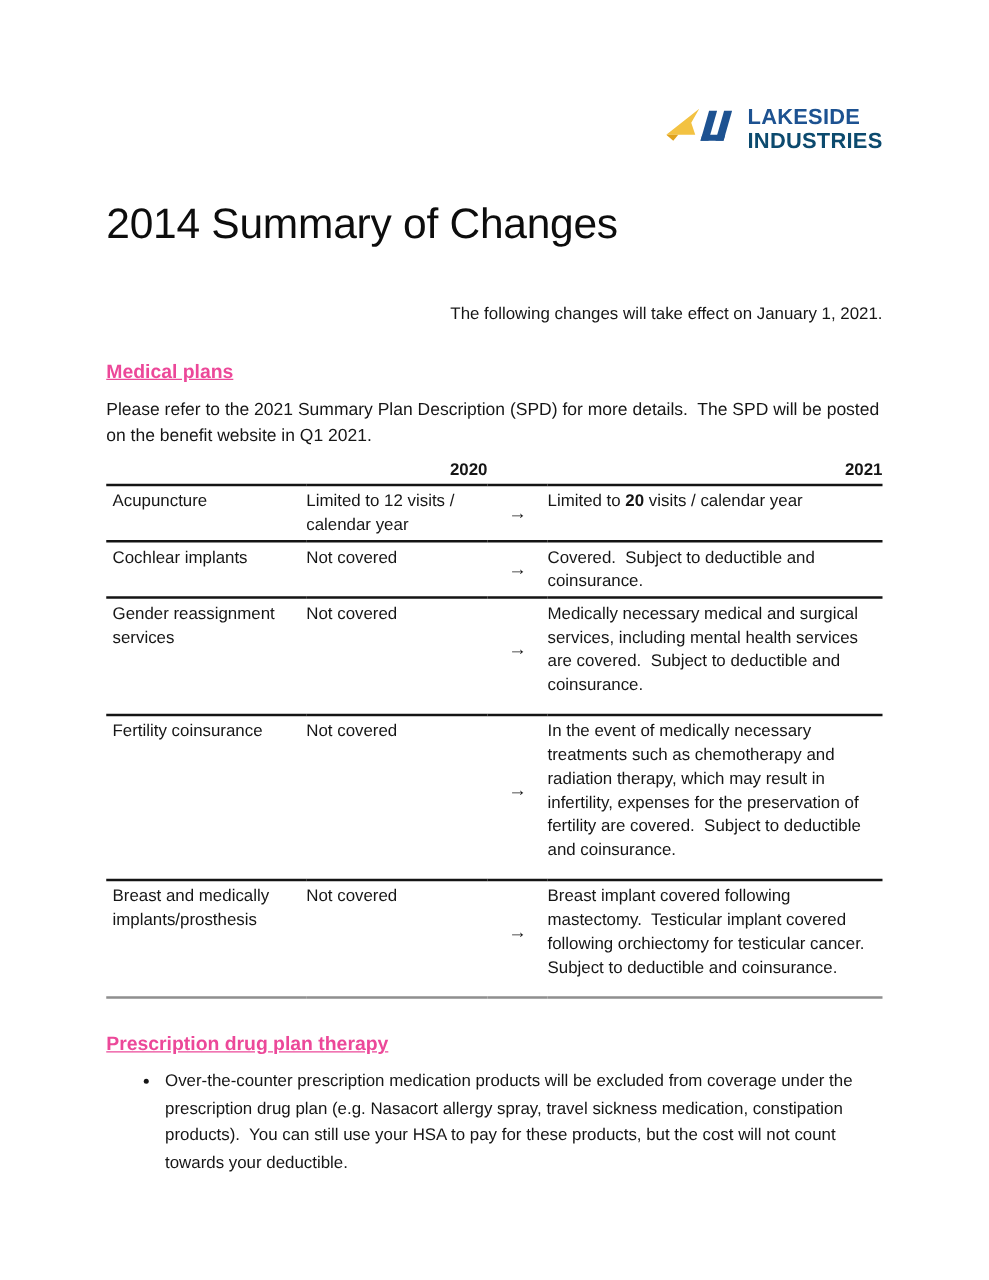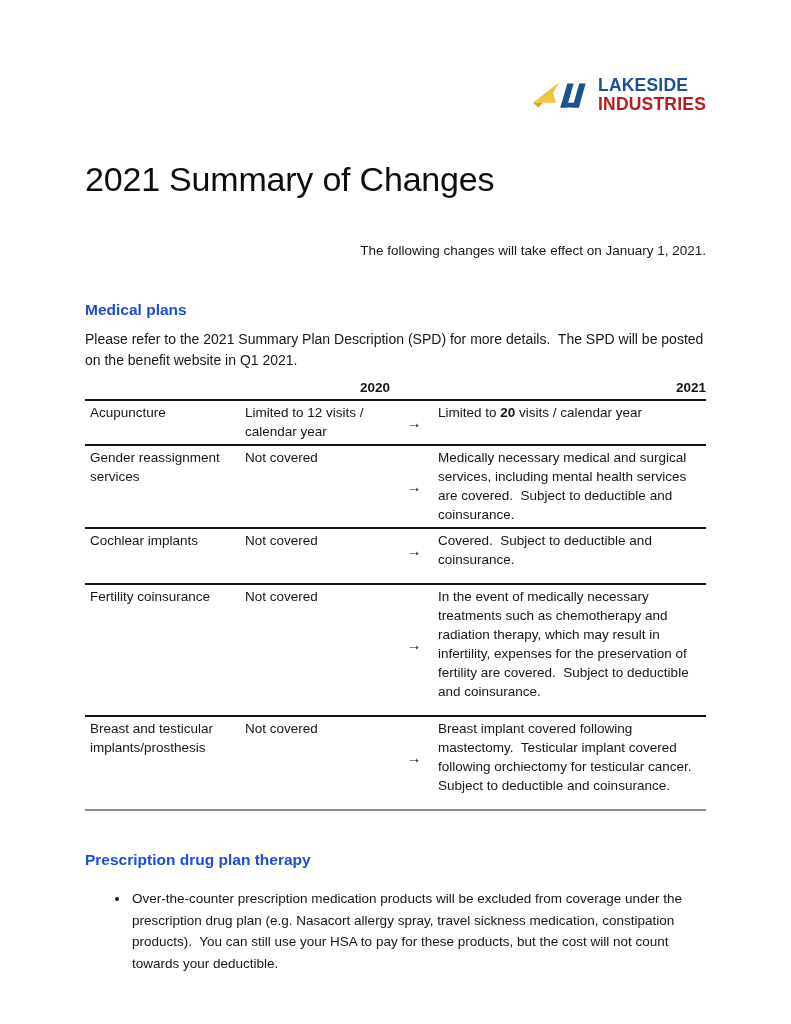--- a/index.html
+++ b/index.html
@@ -8,42 +8,42 @@
     width: 791px; height: 1024px;
     overflow: hidden;
     font-family: "Liberation Sans", "DejaVu Sans", sans-serif;
     color: #161616;
     position: relative;
   }
   .page { padding: 0 85px; }
 
   
   .logo-row {
-    display: flex; justify-content: flex-end; align-items: flex-start;
+    display: flex; justify-content: flex-end; align-items: center;
     gap: 9px; margin-top: 76px; height: 54px;
   }
   .logo-mark { width: 56px; height: 44px; flex: 0 0 auto; }
   .logo-text {
     display: flex; flex-direction: column;
     font-weight: bold; font-size: 17.5px; line-height: 1.1;
     letter-spacing: 0.2px;
   }
 
   
   h1.doc-title {
     margin-top: 30px;
     font-size: 34px; font-weight: 400; letter-spacing: -0.2px;
     color: #0d0d0d;
   }
   p.intro { margin-top: 41px; font-size: 13.5px; line-height: 21px; white-space: pre-wrap; text-align: right; }
 
   
   h2.section-heading {
-    margin-top: 40px;
-    font-size: 15.5px; font-weight: bold; color: #1d4ed8;
+    margin-top: 28px;
+    font-size: 15.5px; font-weight: bold; color: #ec4899; text-decoration: underline;
   }
   p.section-desc {
     margin-top: 10px; font-size: 14px; line-height: 21px;
     white-space: pre-wrap;
   }
 
   
   table.changes {
     margin-top: 9px;
     width: 621px;
@@ -70,21 +70,21 @@
   }
   tbody td.cell-service { padding-left: 5px; }
   tbody tr:nth-child(n+3) td { padding-bottom: 14px; }
   tbody td.cell-arrow {
     vertical-align: middle; text-align: center;
     font-size: 15px; padding-right: 0; white-space: normal;
   }
   .seg-bold { font-weight: bold; }
 
   
-  ul.rx-list { margin-top: 19px; padding-left: 45px; }
+  ul.rx-list { margin-top: 9px; padding-left: 45px; }
   ul.rx-list li {
     font-size: 13.5px; line-height: 21.5px;
     padding-left: 2px; white-space: pre-wrap;
   }
 </style>
 </head>
 <body>
 
 <div class="page">
 
@@ -95,25 +95,25 @@
       <polygon points="0,28 12,28 7,34" fill="#e0a21c"></polygon>
 
       <g transform="translate(38,0) skewX(-16)" fill="#1d5291">
         <rect x="6" y="4" width="8" height="30"></rect>
         <rect x="21" y="4" width="8" height="30"></rect>
         <rect x="6" y="28" width="23" height="6"></rect>
       </g>
     </svg>
     <div class="logo-text">
       <span style="color:#1d5291">LAKESIDE</span>
-      <span style="color:#b91c1c">INDUSTRIES</span>
+      <span style="color:#0c4a6e">INDUSTRIES</span>
     </div>
   </div>
 
-  <h1 class="doc-title">2021 Summary of Changes</h1>
+  <h1 class="doc-title">2014 Summary of Changes</h1>
 
   <p class="intro">The following changes will take effect on January 1, 2021.</p>
 
   <h2 class="section-heading">Medical plans</h2>
   <p class="section-desc">Please refer to the 2021 Summary Plan Description (SPD) for more details.  The SPD will be posted on the benefit website in Q1 2021.</p>
 
   <table class="changes">
     <colgroup>
         <col class="c1">
         <col class="c2">
@@ -129,39 +129,39 @@
       </tr>
     </thead>
     <tbody id="table-body">
         <tr>
           <td class="cell-service">Acupuncture</td>
           <td>Limited to 12 visits / calendar year</td>
           <td class="cell-arrow">→</td>
           <td><span>Limited to </span><span class="seg-bold">20</span><span> visits / calendar year</span></td>
         </tr>
         <tr>
+          <td class="cell-service">Cochlear implants</td>
+          <td>Not covered</td>
+          <td class="cell-arrow">→</td>
+          <td><span>Covered.  Subject to deductible and coinsurance.</span></td>
+        </tr>
+        <tr>
           <td class="cell-service">Gender reassignment services</td>
           <td>Not covered</td>
           <td class="cell-arrow">→</td>
           <td><span>Medically necessary medical and surgical services, including mental health services are covered.  Subject to deductible and coinsurance.</span></td>
-        </tr>
-        <tr>
-          <td class="cell-service">Cochlear implants</td>
-          <td>Not covered</td>
-          <td class="cell-arrow">→</td>
-          <td><span>Covered.  Subject to deductible and coinsurance.</span></td>
         </tr>
         <tr>
           <td class="cell-service">Fertility coinsurance</td>
           <td>Not covered</td>
           <td class="cell-arrow">→</td>
           <td><span>In the event of medically necessary treatments such as chemotherapy and radiation therapy, which may result in infertility, expenses for the preservation of fertility are covered.  Subject to deductible and coinsurance.</span></td>
         </tr>
         <tr>
-          <td class="cell-service">Breast and testicular implants/prosthesis</td>
+          <td class="cell-service">Breast and medically implants/prosthesis</td>
           <td>Not covered</td>
           <td class="cell-arrow">→</td>
           <td><span>Breast implant covered following mastectomy.  Testicular implant covered following orchiectomy for testicular cancer.  Subject to deductible and coinsurance.</span></td>
         </tr>
       </tbody>
   </table>
 
   <h2 class="section-heading">Prescription drug plan therapy</h2>
   <ul class="rx-list" id="rx-list">
       <li>Over-the-counter prescription medication products will be excluded from coverage under the prescription drug plan (e.g. Nasacort allergy spray, travel sickness medication, constipation products).  You can still use your HSA to pay for these products, but the cost will not count towards your deductible.</li>

